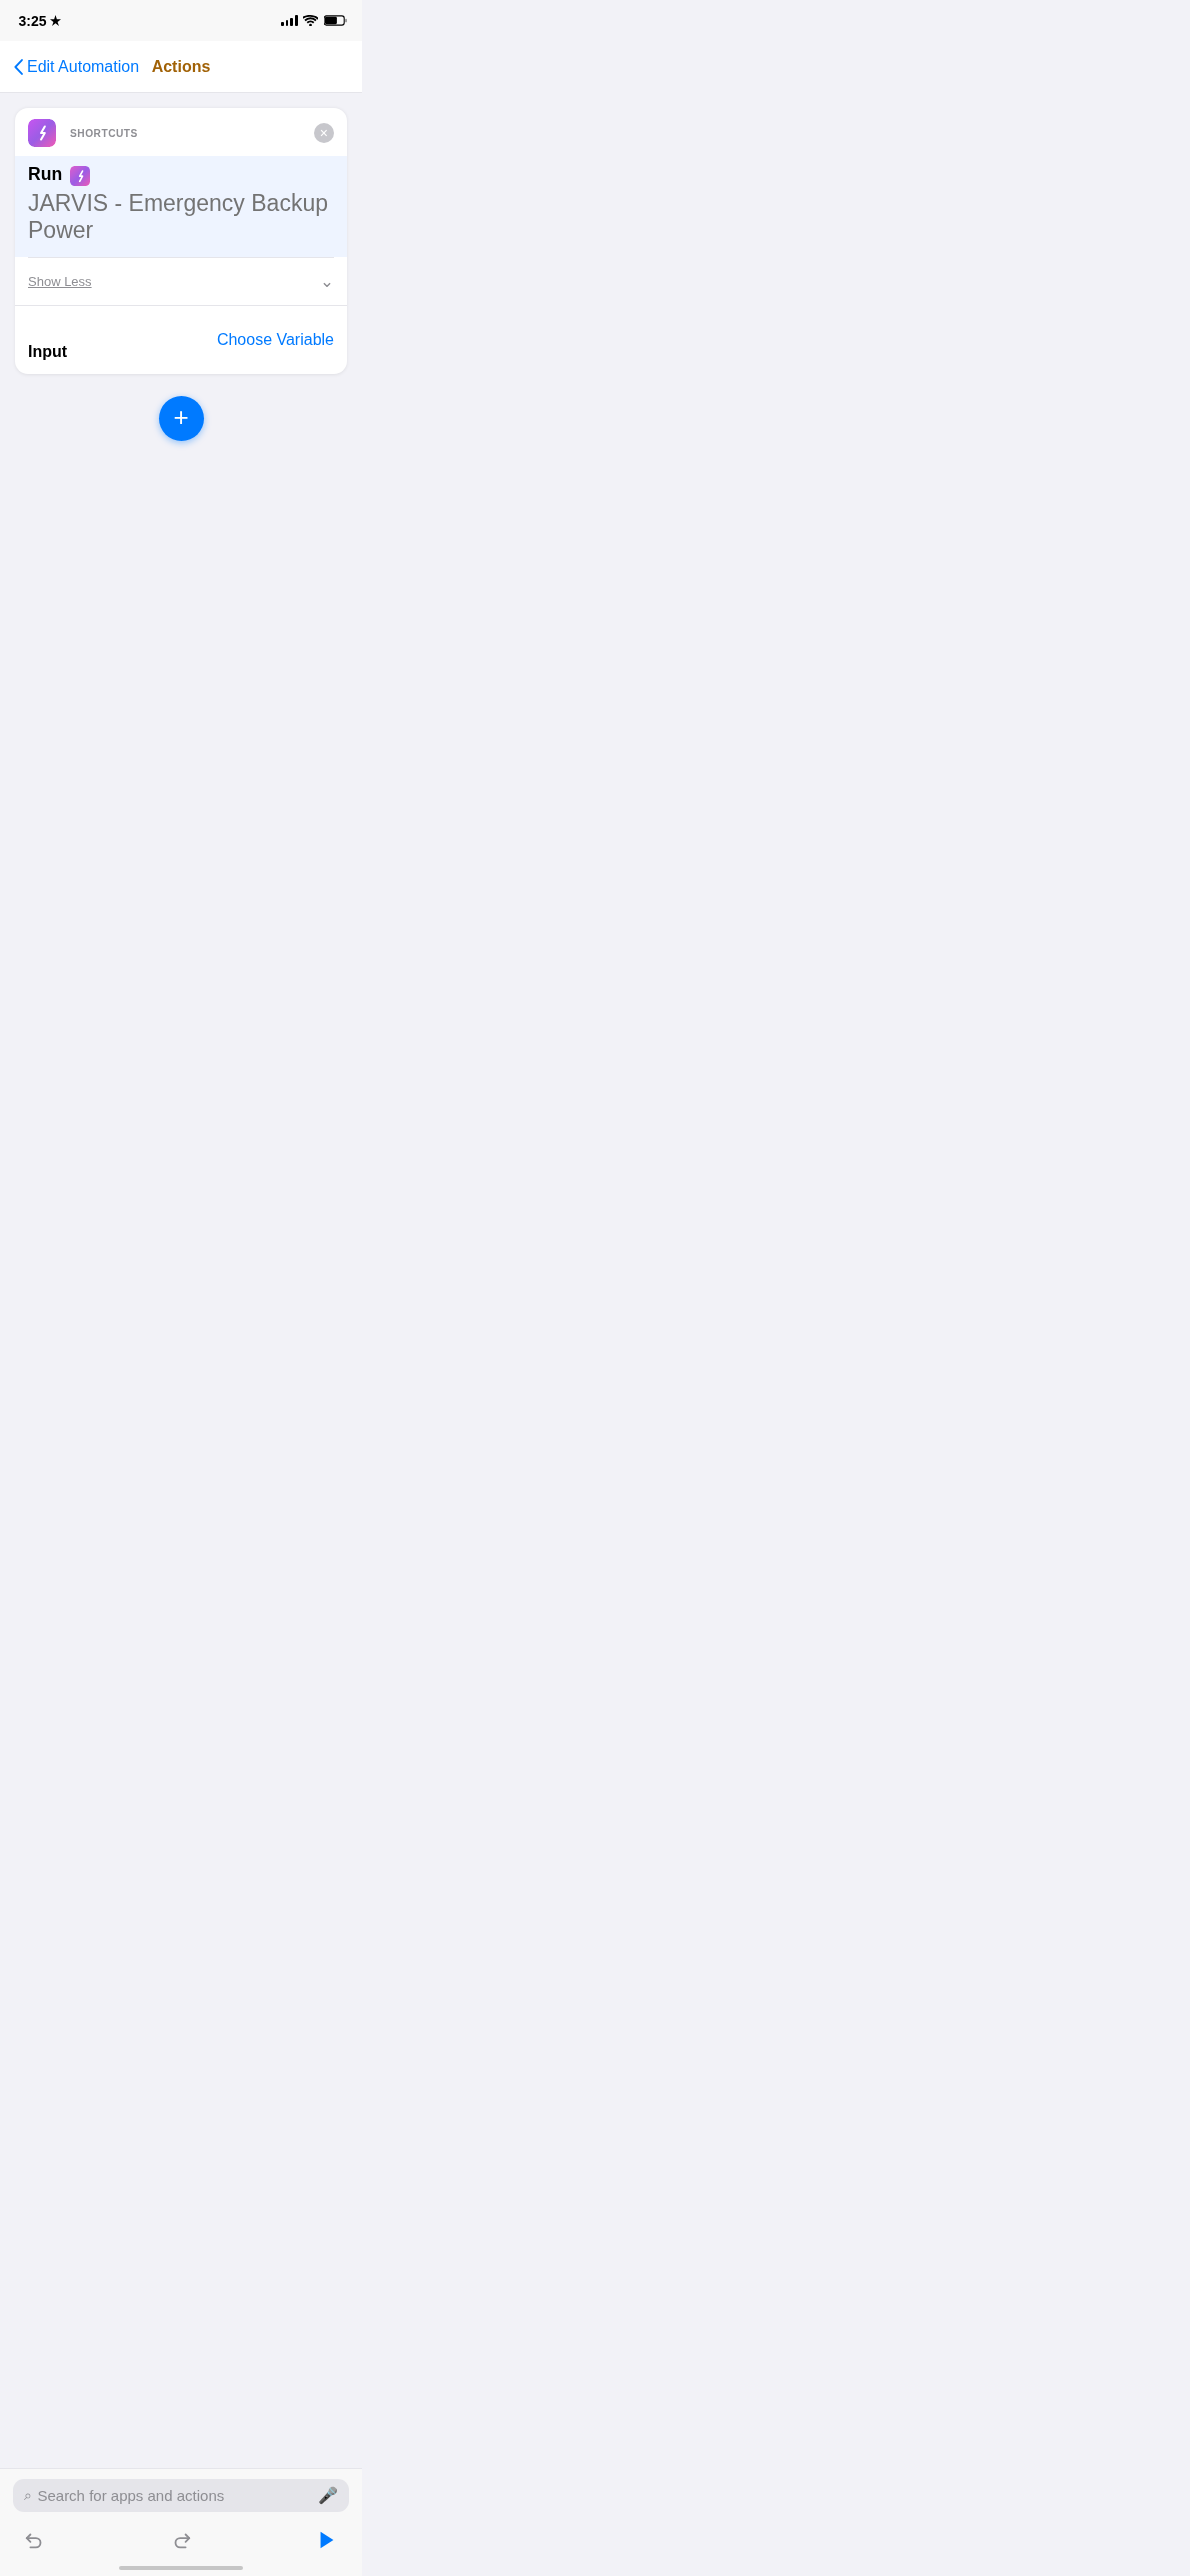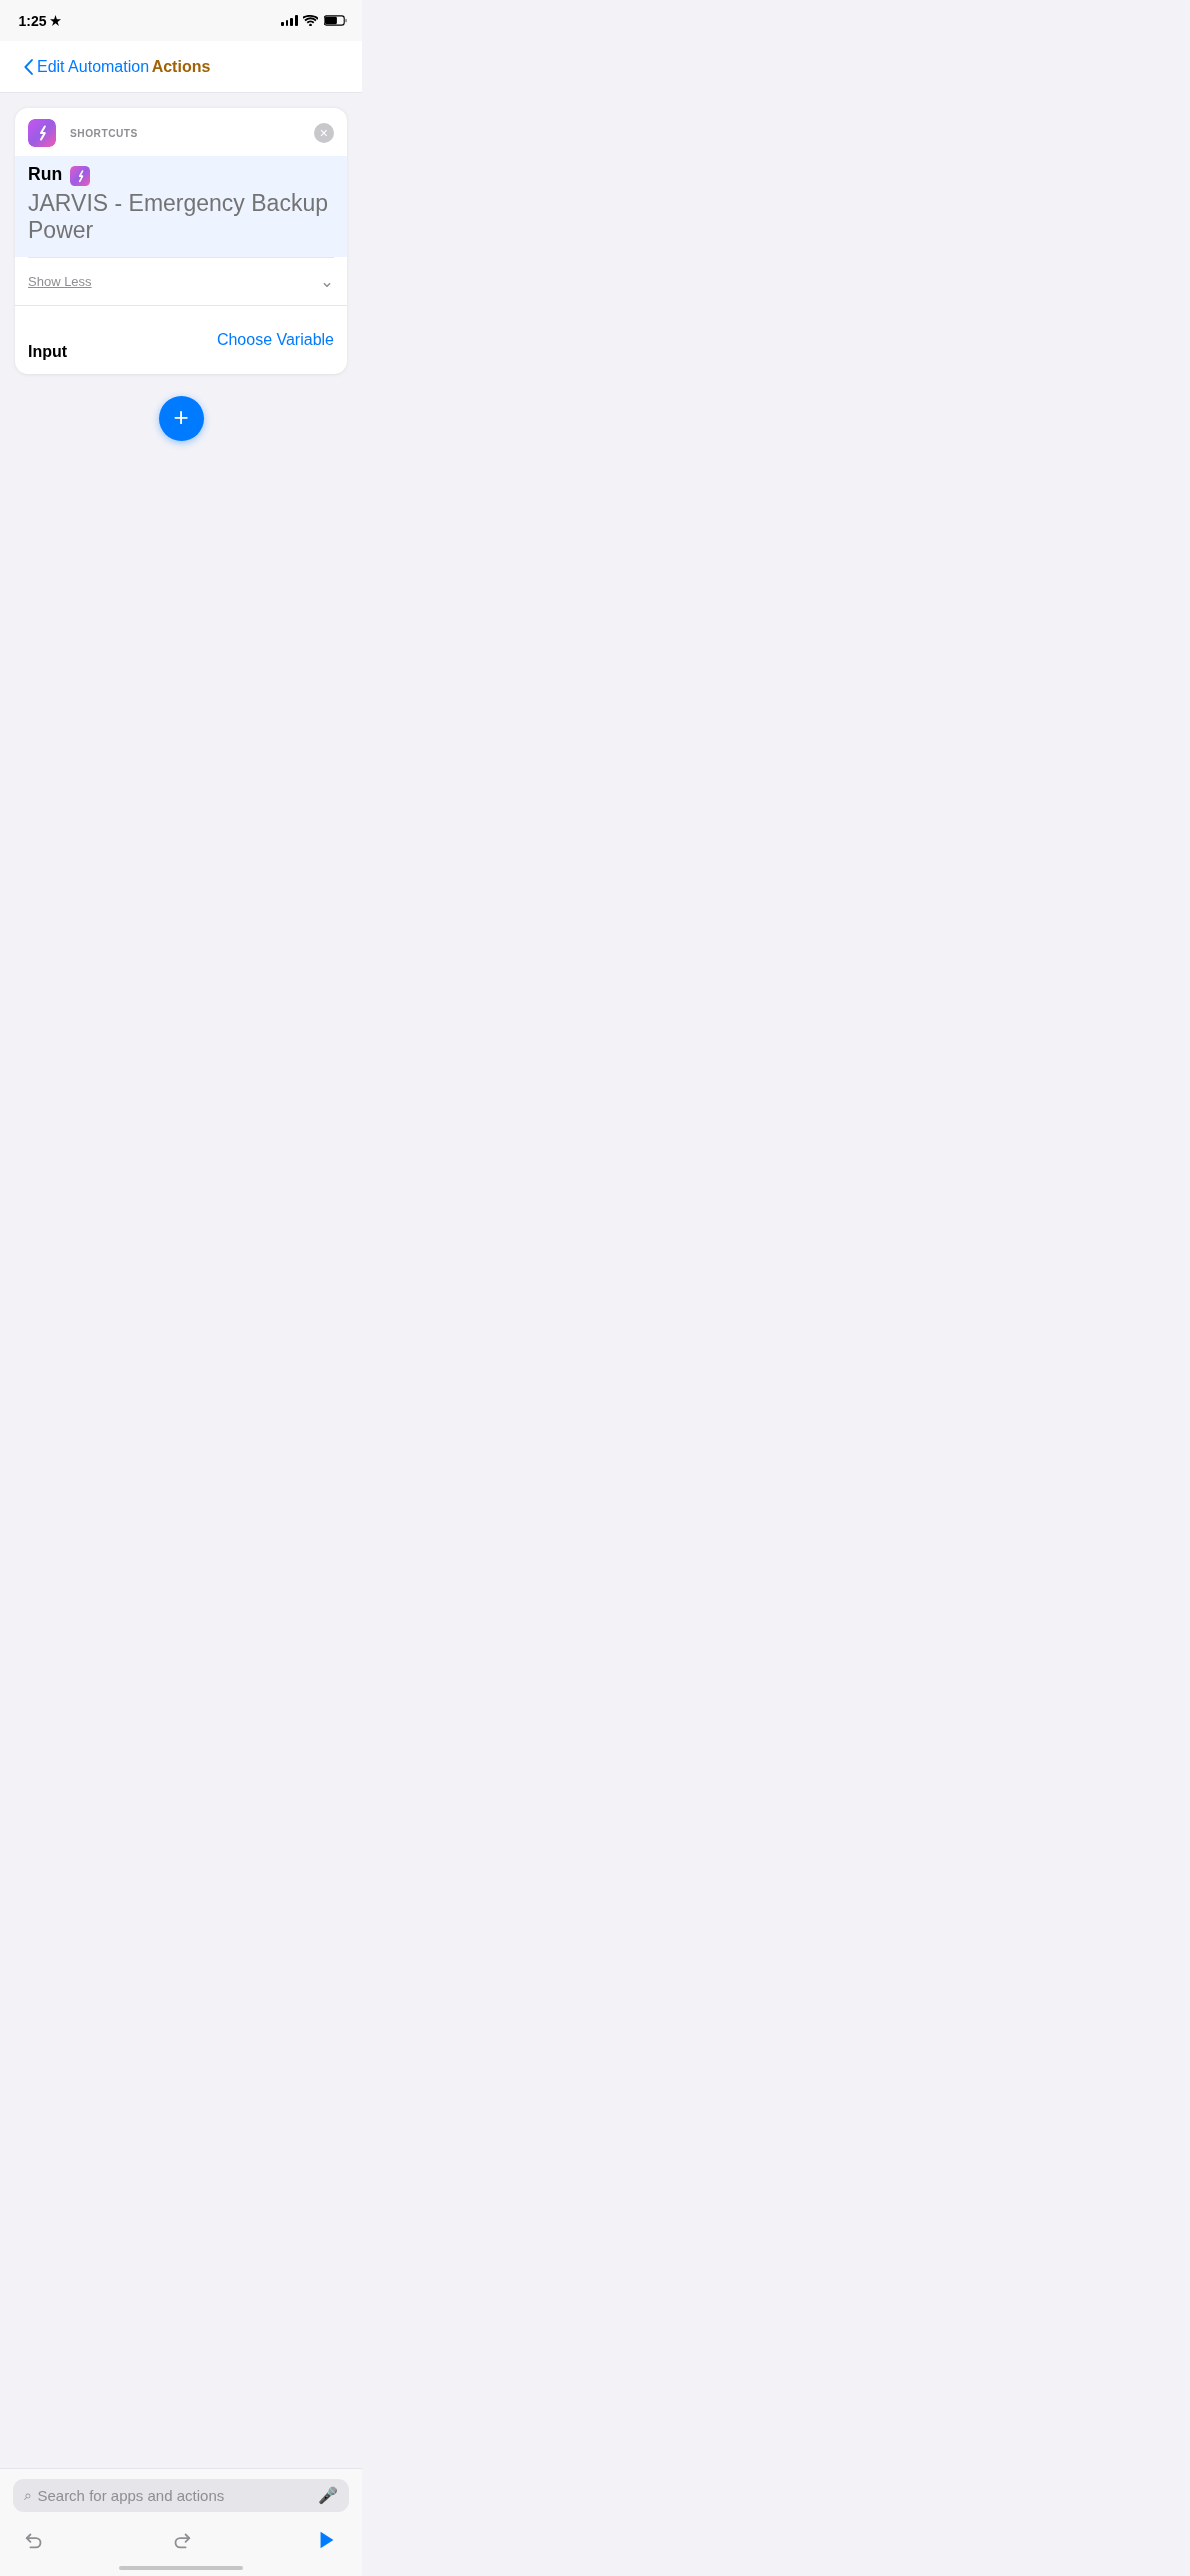--- a/index.html
+++ b/index.html
@@ -50,21 +50,21 @@
     .wifi-icon { width: 15px; height: 11px; }
     .battery-icon { width: 23px; height: 11px; }
 
     
     .nav-bar {
       background: #fff;
       height: 52px;
       display: flex;
       align-items: center;
       justify-content: space-between;
-      padding: 0 24px;
+      padding: 0 14px;
       border-bottom: 0.9px solid #e5e5ea;
     }
     .nav-back {
       display: flex;
       align-items: center;
       gap: 3.7px;
       color: #007aff;
       font-size: 16px;
       cursor: pointer;
     }
@@ -303,21 +303,21 @@
       height: 20.4px;
       border-radius: 4.6px;
       overflow: hidden;
     }
   </style>
 </head>
 <body>
 
 <div class="status-bar">
   <div class="status-time">
-    <span>1:25</span>
+    <span>3:25</span>
     <svg viewBox="0 0 12 12" fill="currentColor">
       <path d="M6 0L7.5 4.5H12L8.25 7.5L9.75 12L6 9L2.25 12L3.75 7.5L0 4.5H4.5Z"></path>
     </svg>
   </div>
   <div class="status-icons">
     <div class="signal-bars">
       <div class="signal-bar" style="height:3.7px"></div>
       <div class="signal-bar" style="height:5.6px"></div>
       <div class="signal-bar" style="height:8.3px"></div>
       <div class="signal-bar" style="height:11px"></div>

